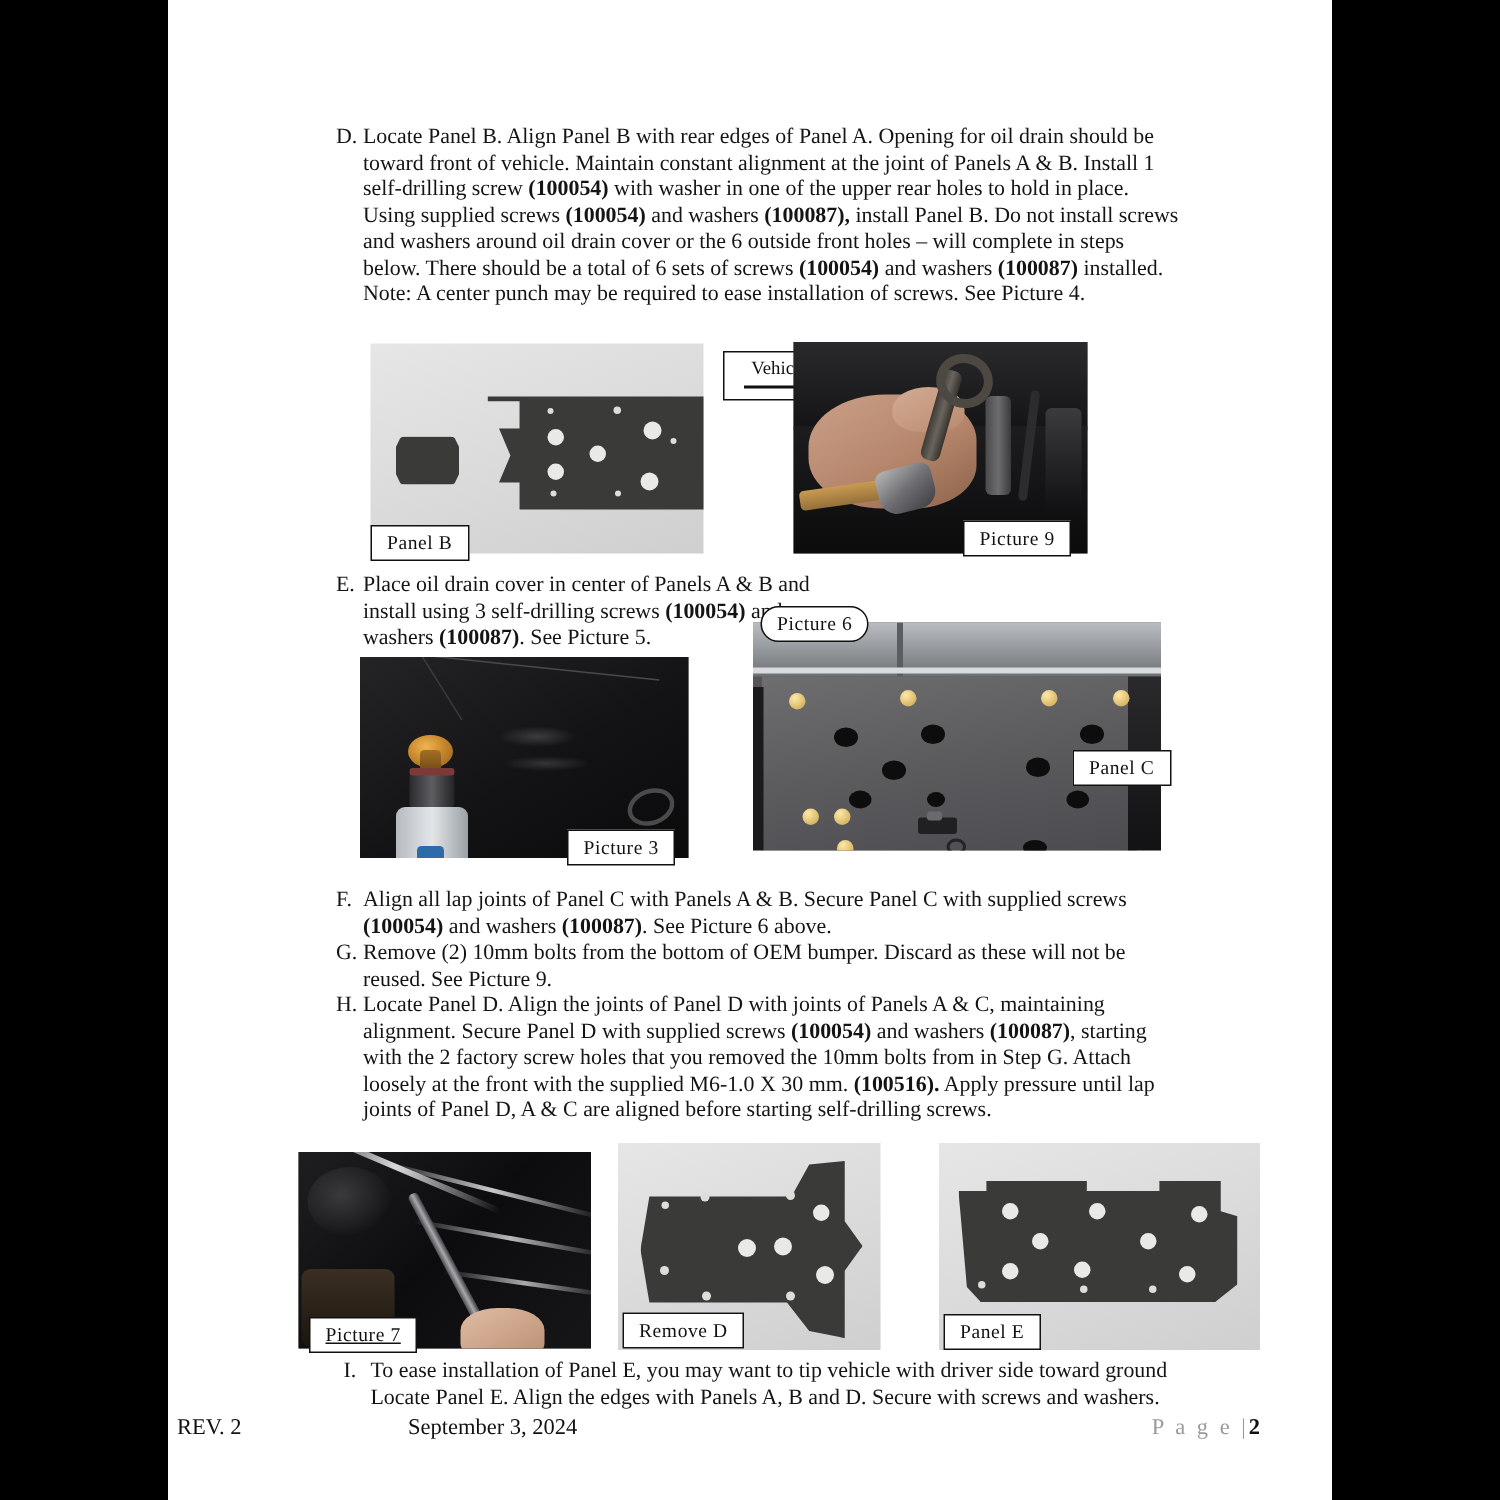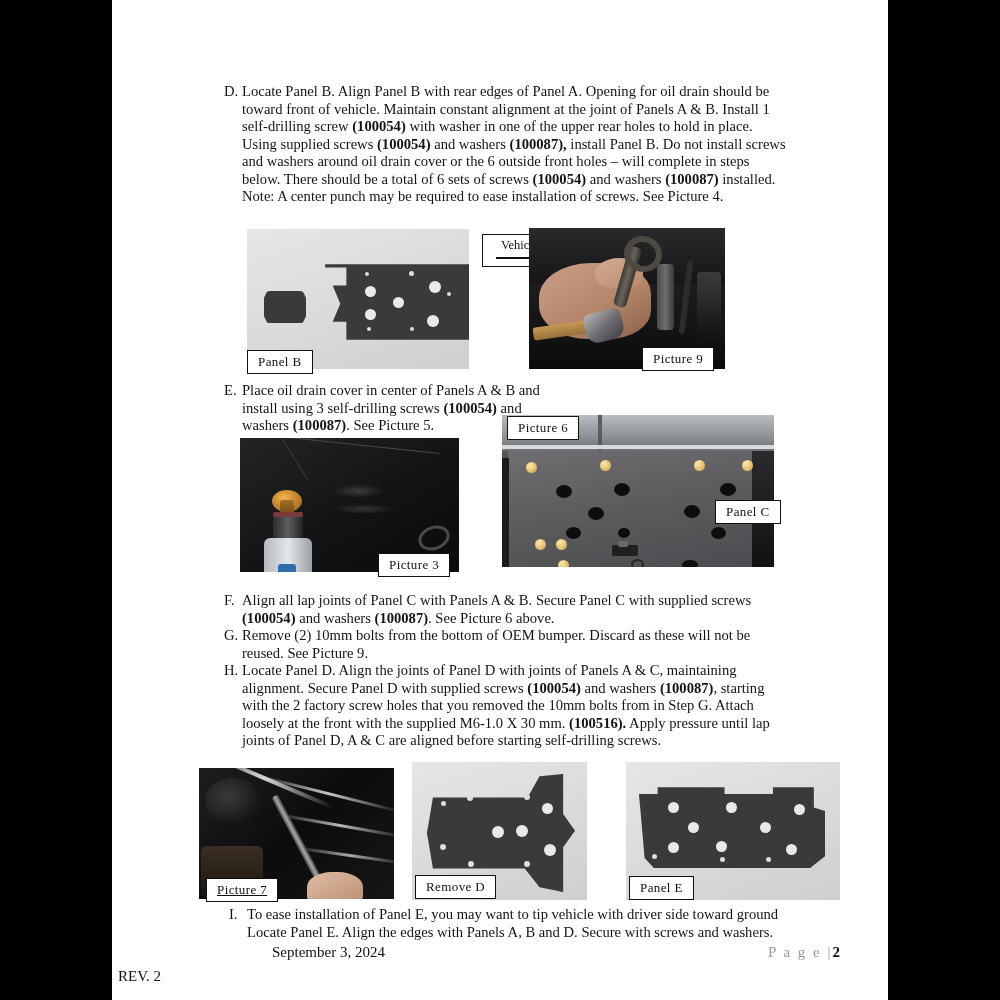--- a/index.html
+++ b/index.html
@@ -121,21 +121,21 @@
   .footer {
     position: absolute;
     left: 0;
     top: 944px;
     width: 776px;
     height: 26px;
     font-family: "Liberation Serif", "DejaVu Serif", serif;
     font-size: 15px;
     color: #111111;
   }
-  .footer .rev { position: absolute; left: 6px;  top: 0; margin-top: 24px; }
+  .footer .rev { position: absolute; left: 6px;  top: 0; }
   .footer .date { position: absolute; left: 160px; top: 0; }
   .footer .pg  { position: absolute; right: 48px; top: 0; color: #9a9a9a; letter-spacing: 2px; }
   .footer .pg b { color: #111111; letter-spacing: 0; font-weight: bold; }
 
   
   .bg-lightgrey { background: linear-gradient(160deg,#e6e6e6 0%, #dcdcdc 45%, #cfcfcf 100%); }
   .plate {
     position: absolute;
     background: #3a3a38;
     box-shadow: 0 1px 2px rgba(0,0,0,.5);
@@ -286,21 +286,21 @@
           <div class="hole dark" style="left:64px;  top:112px; width:15px; height:12px;"></div>
           <div class="hole dark" style="left:116px; top:113px; width:12px; height:10px;"></div>
           <div class="hole dark" style="left:209px; top:112px; width:15px; height:12px;"></div>
           <div class="hole dark" style="left:180px; top:145px; width:16px; height:10px;"></div>
 
           <div style="position:absolute; left:110px; top:130px; width:26px; height:11px; background:#202022; border-radius:2px;"></div>
           <div style="position:absolute; left:116px; top:126px; width:10px; height:6px; background:#6a6a6e; border-radius:2px;"></div>
           <div style="position:absolute; left:129px; top:144px; width:9px; height:7px; border:2px solid #242426; border-radius:50%;"></div>
         </div>
       </div>
-      <div class="capbox" style="left:395px; top:416px;">Picture 6</div>
+      <div class="capbox" style="left:395px; top:404px;border-radius:12px;">Picture 6</div>
       <div class="capbox" style="left:603px; top:500px;">Panel  C</div>
 
       <div class="step" style="left:108px; top:592px; width:566px;">
         <span class="step-letter">F.</span>
         <span class="step-body"><span>Align all lap joints of Panel C with Panels A &amp; B. Secure Panel C with supplied screws </span><b>(100054)</b><span> and washers </span><b>(100087)</b><span>. See Picture 6 above.</span></span>
       </div>
 
       <div class="step" style="left:108px; top:627px; width:566px;">
         <span class="step-letter">G.</span>
         <span class="step-body"><span>Remove (2) 10mm bolts from the bottom of OEM bumper. Discard as these will not be reused. See Picture 9.</span></span>

